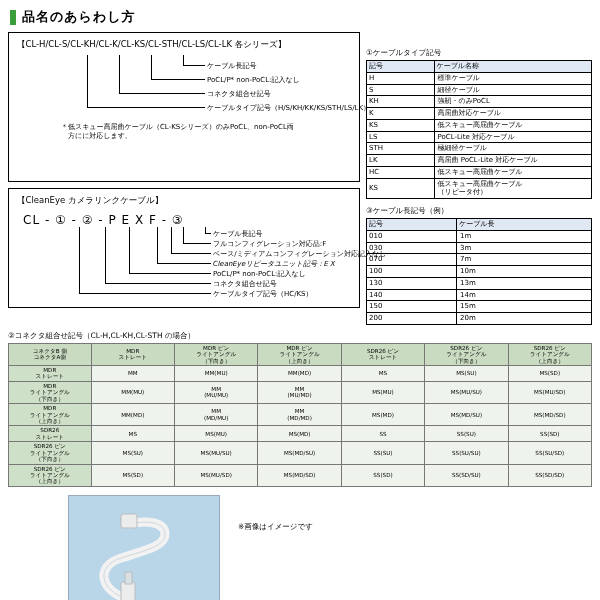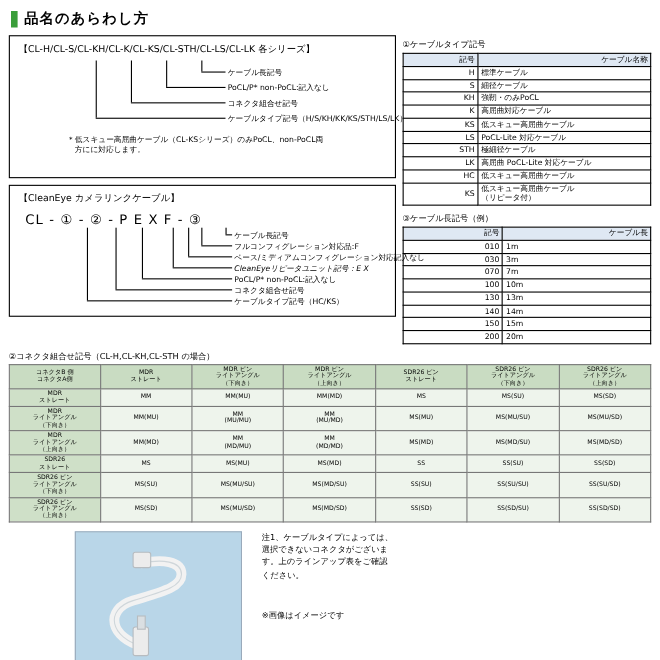--- a/index.html
+++ b/index.html
@@ -16,39 +16,39 @@
   .header{display:flex;align-items:center;gap:6px;margin:2px 0 6px 2px;}
   .header .bar{width:6px;height:15px;background:#3a9e3a;}
   .header .title{font-size:13px;font-weight:bold;letter-spacing:1px;}
 
   .columns{display:flex;gap:6px;align-items:flex-start;}
   .colL{width:352px;}
   .colR{width:226px;}
 
   
   .box{border:1px solid #000;box-sizing:border-box;padding:6px 8px;background:#fff;}
-  .box.b1{height:130px;position:relative;}
+  .box.b1{height:150px;position:relative;}
   .box.b2{height:120px;position:relative;margin-top:6px;}
 
   .boxTitle{font-size:8.5px;margin-bottom:4px;}
 
   .codeline{font-size:13px;letter-spacing:1px;margin:6px 0 0 6px;white-space:nowrap;}
   .codeline .circ{display:inline-block;border:1px solid #000;border-radius:50%;width:11px;height:11px;line-height:11px;text-align:center;font-size:8px;vertical-align:middle;}
 
   .leaders{position:relative;height:90px;margin-left:6px;}
   .lead{position:absolute;font-size:7px;white-space:nowrap;}
   .vline{position:absolute;border-left:1px solid #000;}
   .hline{position:absolute;border-top:1px solid #000;}
 
   .note{font-size:7px;line-height:1.35;}
 
   
-  .rtTitle{font-size:7.5px;margin:4px 0 2px 0;}
+  .rtTitle{font-size:7.5px;margin:16px 0 2px 0;}
   table.rt{border-collapse:collapse;width:100%;font-size:7px;}
-  table.rt th,table.rt td{border:1px solid #000;padding:1px 2px;text-align:right;line-height:1.25;}
+  table.rt th,table.rt td{border:1px solid #000;padding:1px 2px;text-align:left;line-height:1.25;}
   table.rt th{background:#dfe8f3;font-weight:normal;}
   table.rt td.l{text-align:left;padding-left:3px;}
 
   
   .matrixWrap{margin-top:6px;}
   table.mx{border-collapse:collapse;width:100%;font-size:5.6px;table-layout:fixed;}
   table.mx th,table.mx td{border:1px solid #777;padding:1px 0;text-align:center;vertical-align:middle;line-height:1.15;}
   table.mx th{background:#c9dcc2;font-weight:normal;}
   table.mx td.rowh{background:#cfe0c8;}
   table.mx td{background:#eef4ec;}
@@ -342,18 +342,17 @@
       <svg class="cableSvg" width="150" height="120" viewBox="0 0 150 120">
         <rect x="0" y="0" width="150" height="120" fill="#b9d6e8"></rect>
         <path d="M62 104 C 30 96, 26 70, 52 62 C 78 54, 96 50, 96 38 C 96 26, 78 24, 60 28" stroke="#f2f2f2" stroke-width="9" fill="none" stroke-linecap="round"></path>
         <path d="M62 104 C 30 96, 26 70, 52 62 C 78 54, 96 50, 96 38 C 96 26, 78 24, 60 28" stroke="#cfd6da" stroke-width="1" fill="none"></path>
         <rect x="52" y="86" width="14" height="26" rx="2" fill="#ececec" stroke="#b7bcc0"></rect>
         <rect x="56" y="76" width="7" height="12" fill="#dadfe2" stroke="#b7bcc0"></rect>
         <rect x="52" y="18" width="16" height="14" rx="2" fill="#ececec" stroke="#b7bcc0"></rect>
       </svg>
     </div>
     <div class="bnote">
-      <div>注1、ケーブルタイプによっては、選択できないコネクタがございます。上のラインアップ表をご確認ください。</div>
       <div class="img">※画像はイメージです</div>
     </div>
   </div>
 
 </div>
 
 </body></html>

